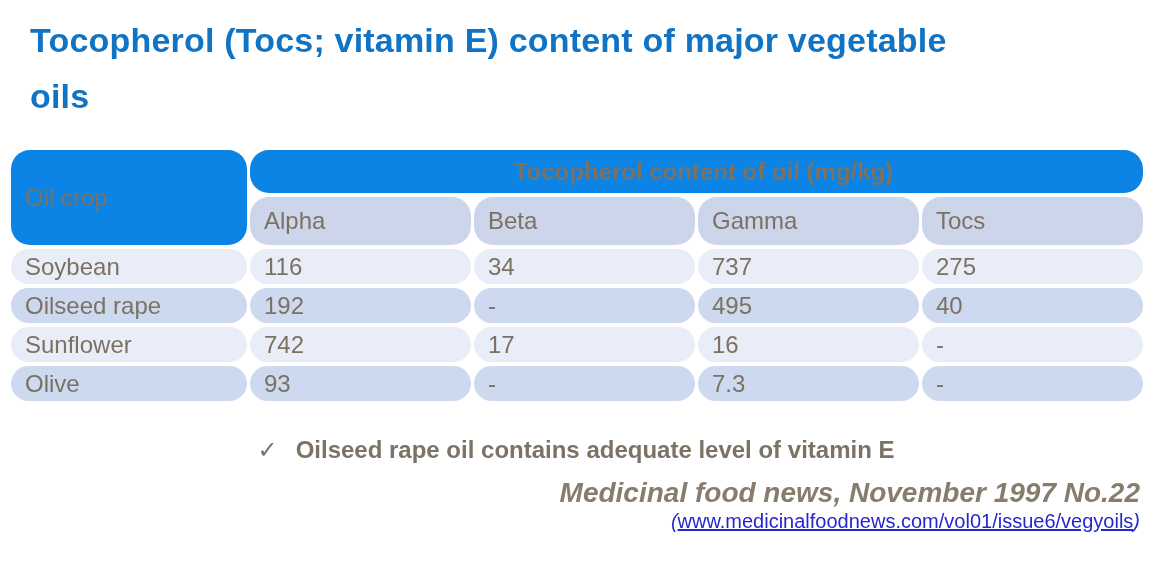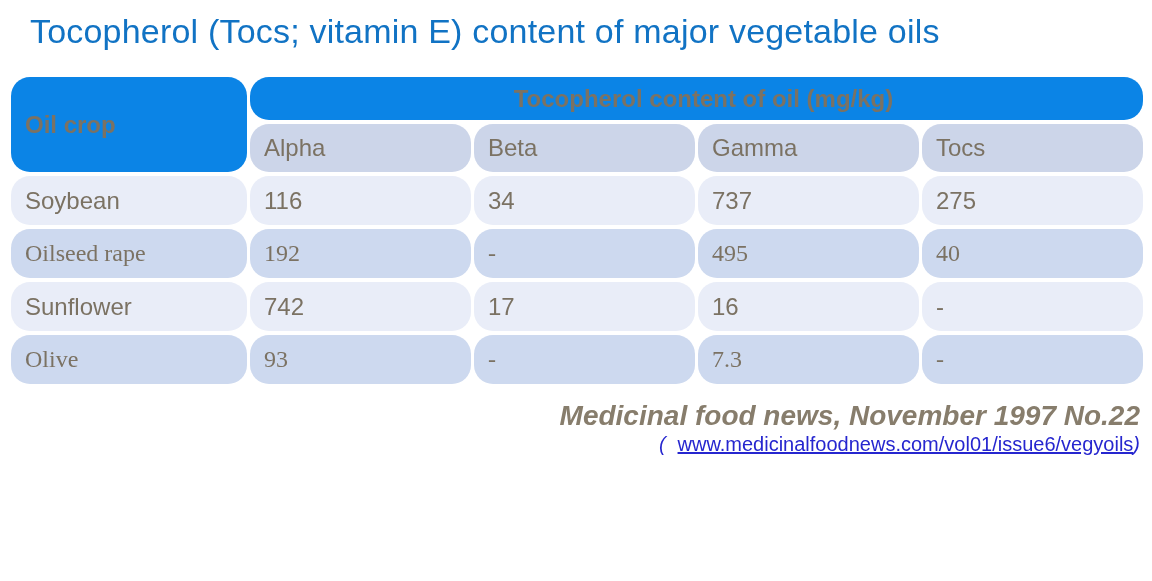--- a/index.html
+++ b/index.html
@@ -12,22 +12,22 @@
     position: relative;
     width: 1152px;
     height: 581px;
     background: #ffffff;
     overflow: hidden;
   }
   .title {
     margin: 12px 0 0 30px;
     max-width: 940px;
     font-size: 34px;
-    line-height: 39px;
-    font-weight: normal;
+    line-height: 56px;
+    font-weight: bold;
     color: var(--title-blue);
     letter-spacing: 0.2px;
   }
   table.data-table {
     table-layout: fixed;
     width: 1138px;
     margin: 22px 6px 0 8px;
     border-collapse: separate;
     border-spacing: 3px 4px;
   }
@@ -38,35 +38,35 @@
     color: var(--table-text);
     overflow: hidden;
     white-space: nowrap;
     border-radius: 19px;
   }
   td.corner {
     width: 222px;
     background: var(--header-blue);
     color: #ffffff;
     font-size: 27px;
-    font-weight: bold;
+    font-weight: normal;
   }
   td.group {
     height: 43px;
     background: var(--header-blue);
     color: #ffffff;
     font-size: 27px;
     font-weight: bold;
     text-align: center;
     padding: 0;
   }
   tr.subhead td { height: 48px; background: var(--subheader-bg); }
-  tbody td { height: 49px; }
+  tbody td { height: 35px; }
   tr.row-light td { background: var(--row-light); }
-  tr.row-dark  td { background: var(--row-dark); font-family: Liberation Serif, serif; }
+  tr.row-dark  td { background: var(--row-dark); }
   .note {
     margin-top: 30px;
     text-align: center;
     font-size: 24px;
     font-weight: bold;
     color: var(--note-text);
     line-height: 30px;
   }
   .note .check {
     font-weight: normal;
@@ -88,21 +88,20 @@
     font-size: 20px;
     line-height: 25px;
     margin-top: 2px;
     color: var(--link-blue);
   }
   .citation .paren { font-style: italic; }
   .citation a.link {
     color: var(--link-blue);
     text-decoration: underline;
     cursor: pointer;
-    margin-left: 12px;
   }
 </style>
 </head>
 <body>
 
 <div class="slide">
 
   <h1 class="title">Tocopherol (Tocs; vitamin E) content of major vegetable oils</h1>
 
   <table class="data-table">
@@ -143,19 +142,22 @@
         <tr class="row-dark">
           <td>Olive</td>
           <td>93</td>
           <td>-</td>
           <td>7.3</td>
           <td>-</td>
         </tr>
       </tbody>
   </table>
 
+  <div class="note">
+    <span class="check">✓</span><span>Oilseed rape oil contains adequate level of  vitamin E</span>
+  </div>
 
   <div class="citation">
     <div class="source">Medicinal food news, November 1997 No.22</div>
     <div class="link-line"><span class="paren">(</span><a class="link">www.medicinalfoodnews.com/vol01/issue6/vegyoils</a><span class="paren">)</span></div>
   </div>
 
 </div>
 
 </body></html>

